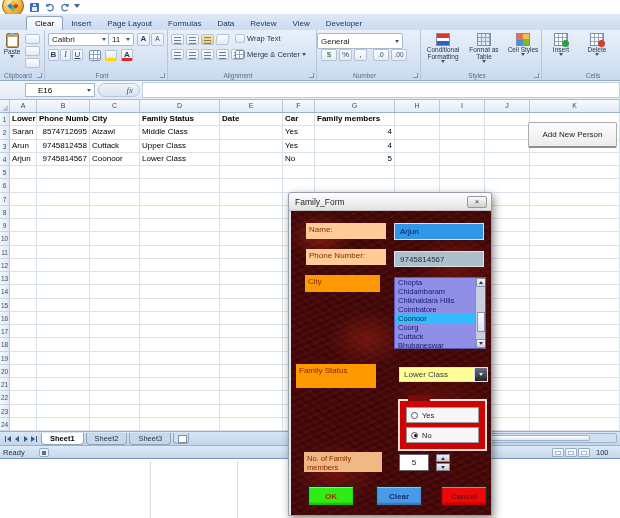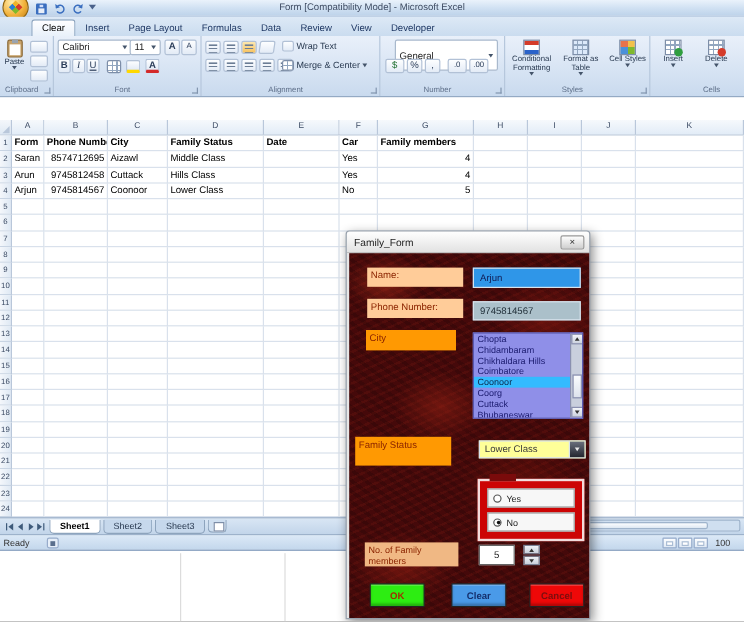--- a/index.html
+++ b/index.html
@@ -163,23 +163,20 @@
   box-shadow:inset 0 1px 0 rgba(255,255,255,.4), inset 0 -2px 2px rgba(0,0,0,.25)}
 #f-ok{left:17px;background:#2ded12;color:#a03000}
 #f-clear{left:85px;background:#4a9ae8;color:#15306e}
 #f-cancel{left:150px;background:#ee0808;color:#7c0e0e}
 </style>
 </head>
 <body>
 
 <div id="screen">
 
-  <div id="titlebar" class="abs">
-    <div id="win-title" class="abs">Form [Compatibility Mode] - Microsoft Excel</div>
-  </div>
   <div id="officeorb" class="abs">
     <div id="orbglyph"></div>
   </div>
   <div class="qatbtn abs" style="left:28px">
     <div id="saveicon"></div>
   </div>
   <div class="qatbtn abs" style="left:44px">
     <svg width="11" height="10" viewBox="0 0 11 10">
       <path d="M2.5 7.5 A3.2 3.2 0 1 0 3 3.2 L1.8 4.4" fill="none" stroke="#3a6ebf" stroke-width="1.2"></path>
       <path d="M1 1.4 L1.6 5 L5 4.1 Z" fill="#3a6ebf"></path>
@@ -276,21 +273,21 @@
       <div class="abs" style="left:67px;top:20px;display:flex;align-items:center;gap:2px;font-size:7.5px;color:#27384f">
         <span class="ico gridico" style="position:static;width:10px;height:9px;display:inline-block"></span>
         <span>Merge &amp; Center</span>
         <span class="ddarrow"></span>
       </div>
       <div class="glabel">Alignment</div>
       <div class="launch"></div>
     </div>
 
     <div class="rgroup" style="width:104px">
-      <div class="selbox" style="left:12px;top:3px;width:86px;height:26px">
+      <div class="selbox" style="left:0;top:3px;width:86px;height:16px">
         <span>General</span>
         <span class="ddarrow"></span>
       </div>
       <div class="minitxt" style="left:4px;top:19px;width:16px;height:12px;color:#1d6e2e">$</div>
       <div class="minitxt" style="left:22px;top:19px;width:13px;height:12px">%</div>
       <div class="minitxt" style="left:37px;top:19px;width:13px;height:12px">,</div>
       <div class="minitxt" style="left:56px;top:19px;width:16px;height:12px;font-size:6.5px">.0</div>
       <div class="minitxt" style="left:74px;top:19px;width:16px;height:12px;font-size:6.5px">.00</div>
       <div class="glabel">Number</div>
       <div class="launch"></div>
@@ -333,39 +330,49 @@
       </div>
       <div class="bigbtn" style="left:74px;top:3px;width:34px">
         
         
         
       </div>
       <div class="glabel">Cells</div>
     </div>
   </div>
 
+  <div id="fbar" class="abs">
+    <div id="namebox" class="abs">
+      <span>E16</span>
+      <span class="ddarrow"></span>
+    </div>
+    <div id="fxpill" class="abs">
+      <span>fx</span>
+    </div>
+    <div id="finput" class="abs"></div>
+  </div>
 
   <div id="colhdr" class="abs">
     <div id="corner"></div>
   <div class="colh" style="width: 27px;">A</div>
       <div class="colh" style="width: 53px;">B</div>
       <div class="colh" style="width: 50px;">C</div>
       <div class="colh" style="width: 80px;">D</div>
       <div class="colh" style="width: 63px;">E</div>
       <div class="colh" style="width: 32px;">F</div>
       <div class="colh" style="width: 80px;">G</div>
       <div class="colh" style="width: 45px;">H</div>
       <div class="colh" style="width: 45px;">I</div>
       <div class="colh" style="width: 45px;">J</div>
       <div class="colh" style="width: 90px;">K</div>
     </div>
   <div id="grid" class="abs">
       <div class="grow">
         <div class="rowh">1</div>
-        <div class="gcell hdr" style="width: 27px;">Form</div>
+        <div class="gcell hdr" style="width: 27px;">Lower</div>
         <div class="gcell hdr" style="width: 53px;">Phone Number</div>
         <div class="gcell hdr" style="width: 50px;">City</div>
         <div class="gcell hdr" style="width: 80px;">Family Status</div>
         <div class="gcell hdr" style="width: 63px;">Date</div>
         <div class="gcell hdr" style="width: 32px;">Car</div>
         <div class="gcell hdr" style="width: 80px;">Family members</div>
         <div class="gcell" style="width: 45px;"></div>
         <div class="gcell" style="width: 45px;"></div>
         <div class="gcell" style="width: 45px;"></div>
         <div class="gcell" style="width: 90px;"></div>
@@ -382,21 +389,21 @@
         <div class="gcell" style="width: 45px;"></div>
         <div class="gcell" style="width: 45px;"></div>
         <div class="gcell" style="width: 45px;"></div>
         <div class="gcell" style="width: 90px;"></div>
       </div>
       <div class="grow">
         <div class="rowh">3</div>
         <div class="gcell" style="width: 27px;">Arun</div>
         <div class="gcell num" style="width: 53px;">9745812458</div>
         <div class="gcell" style="width: 50px;">Cuttack</div>
-        <div class="gcell" style="width: 80px;">Hills Class</div>
+        <div class="gcell" style="width: 80px;">Upper Class</div>
         <div class="gcell" style="width: 63px;"></div>
         <div class="gcell" style="width: 32px;">Yes</div>
         <div class="gcell num" style="width: 80px;">4</div>
         <div class="gcell" style="width: 45px;"></div>
         <div class="gcell" style="width: 45px;"></div>
         <div class="gcell" style="width: 45px;"></div>
         <div class="gcell" style="width: 90px;"></div>
       </div>
       <div class="grow">
         <div class="rowh">4</div>
@@ -687,20 +694,21 @@
         <div class="gcell" style="width: 63px;"></div>
         <div class="gcell" style="width: 32px;"></div>
         <div class="gcell" style="width: 80px;"></div>
         <div class="gcell" style="width: 45px;"></div>
         <div class="gcell" style="width: 45px;"></div>
         <div class="gcell" style="width: 45px;"></div>
         <div class="gcell" style="width: 90px;"></div>
       </div>
     </div>
 
+  <div id="addbtn" class="abs">Add New Person</div>
 
   <div id="tabstrip" class="abs">
     <div class="navbtn">
         <span class="bar-v"></span>
         <span class="tri-l"></span>
       </div>
     <div class="navbtn">
         <span class="tri-l"></span>
       </div>
     <div class="navbtn">

